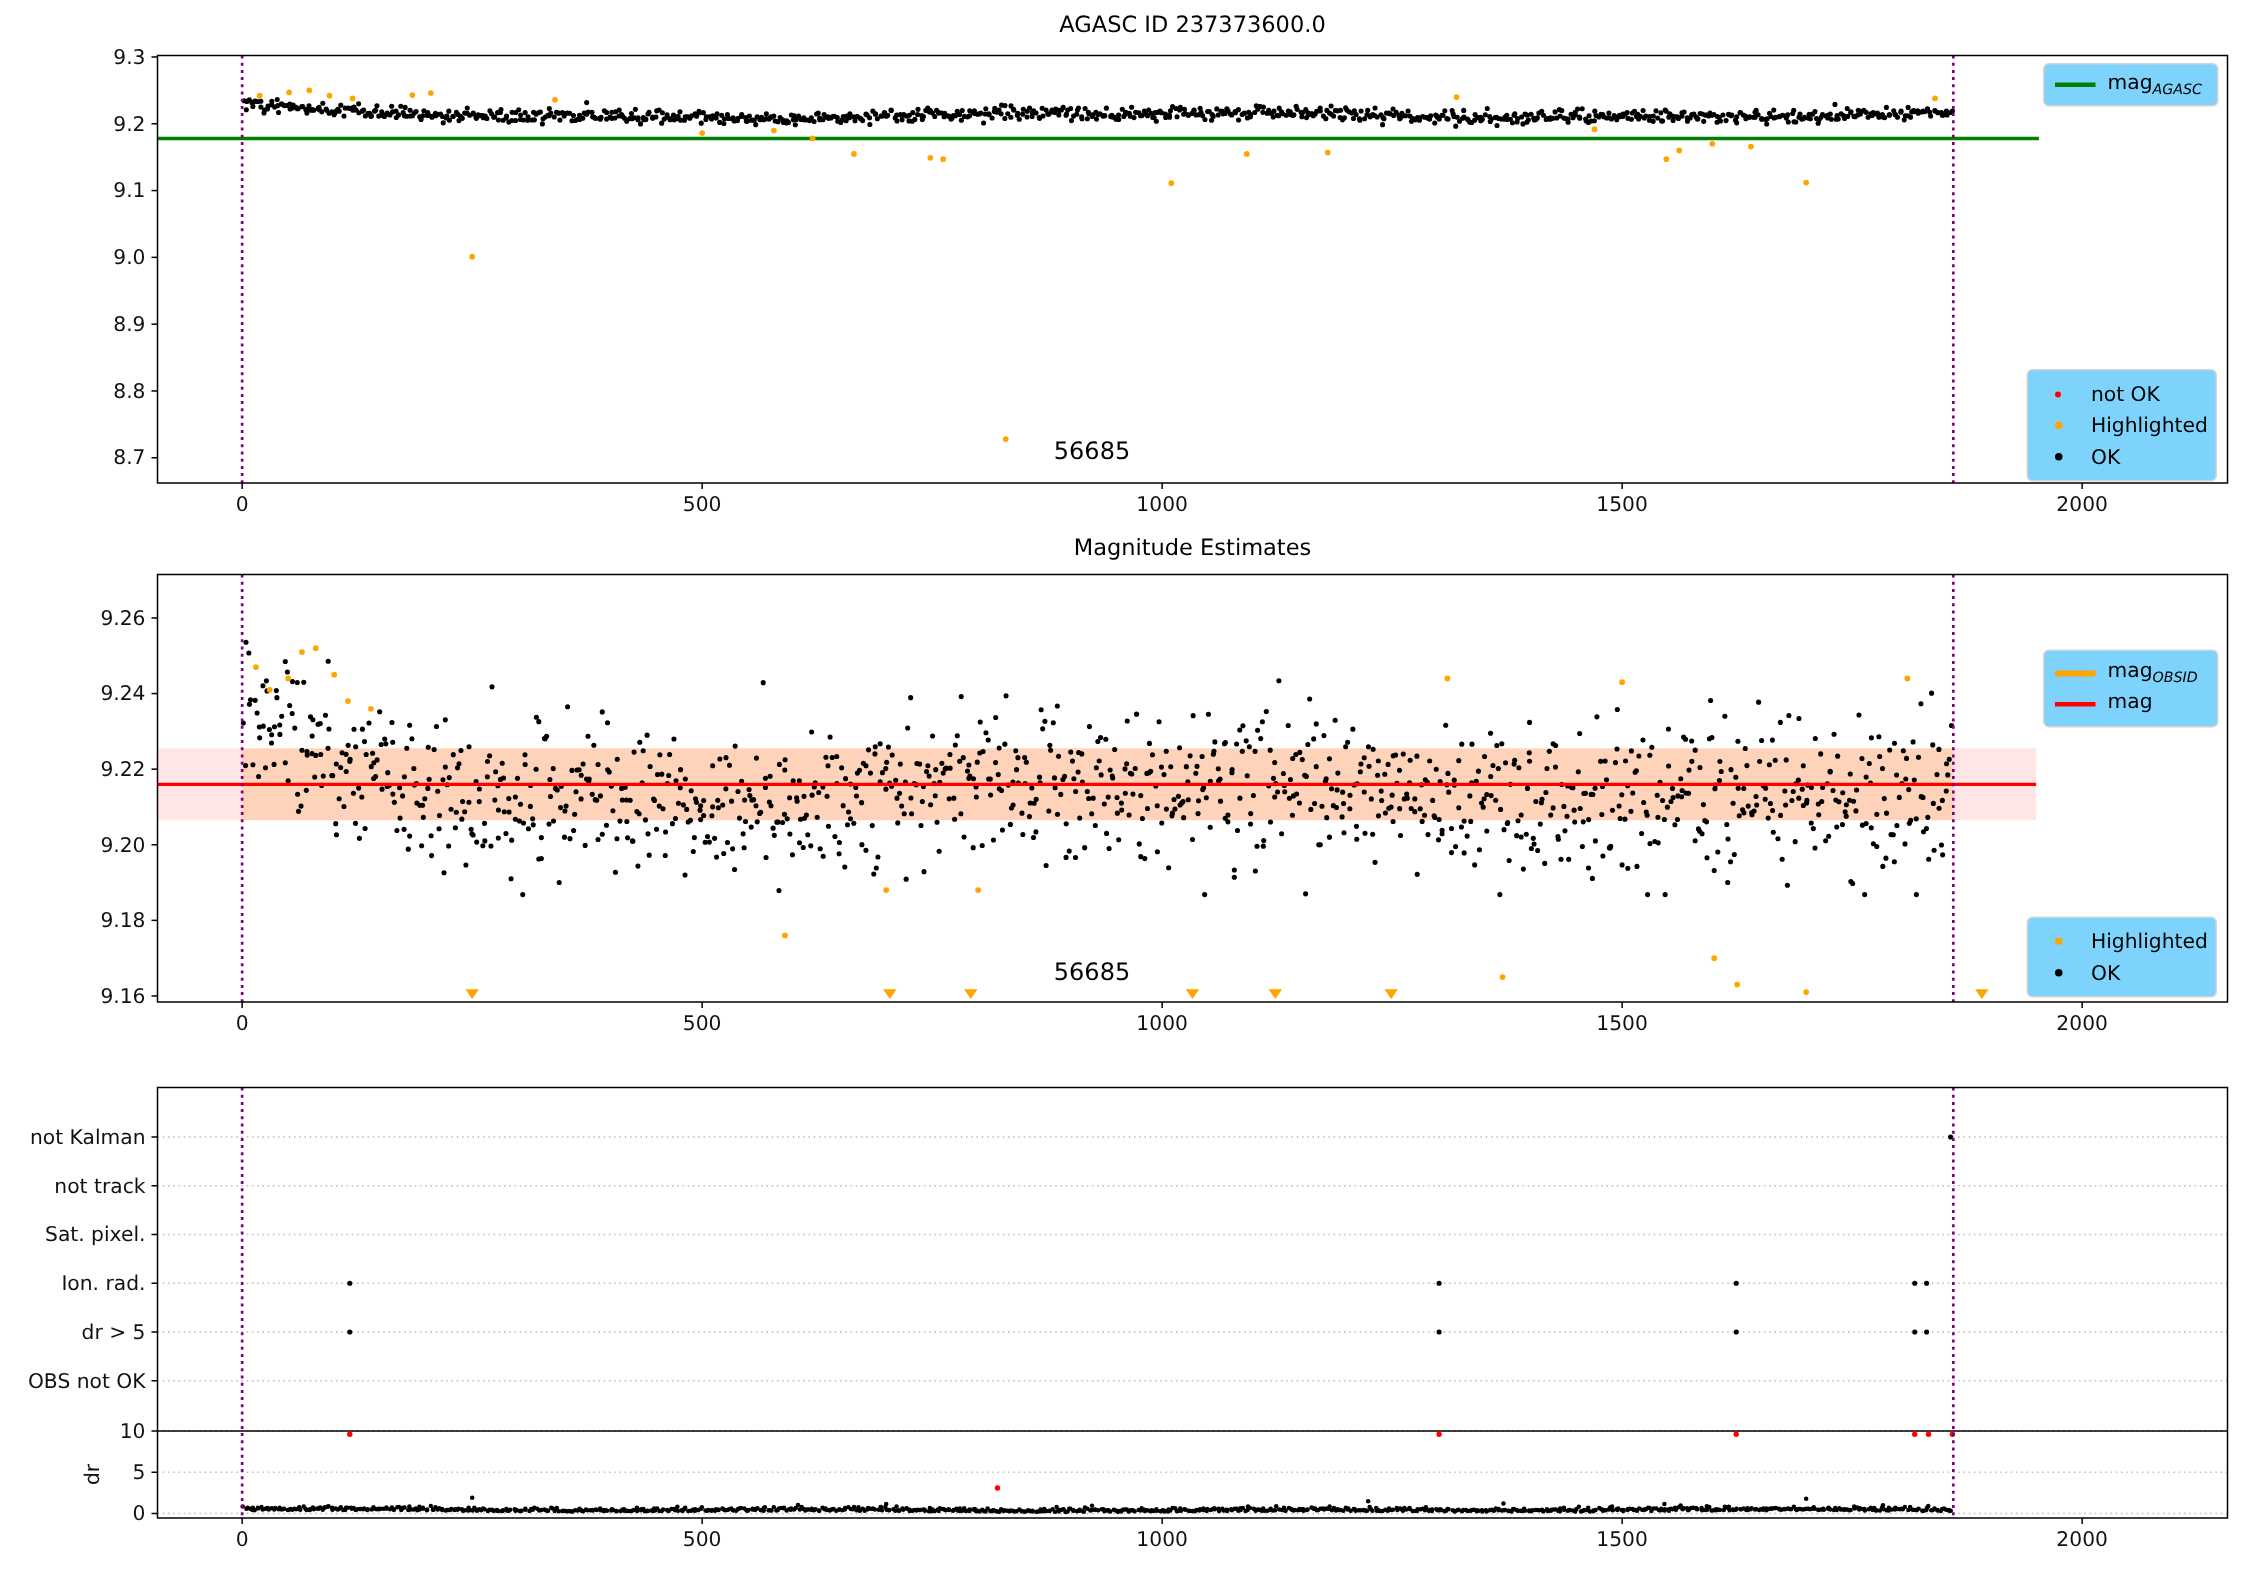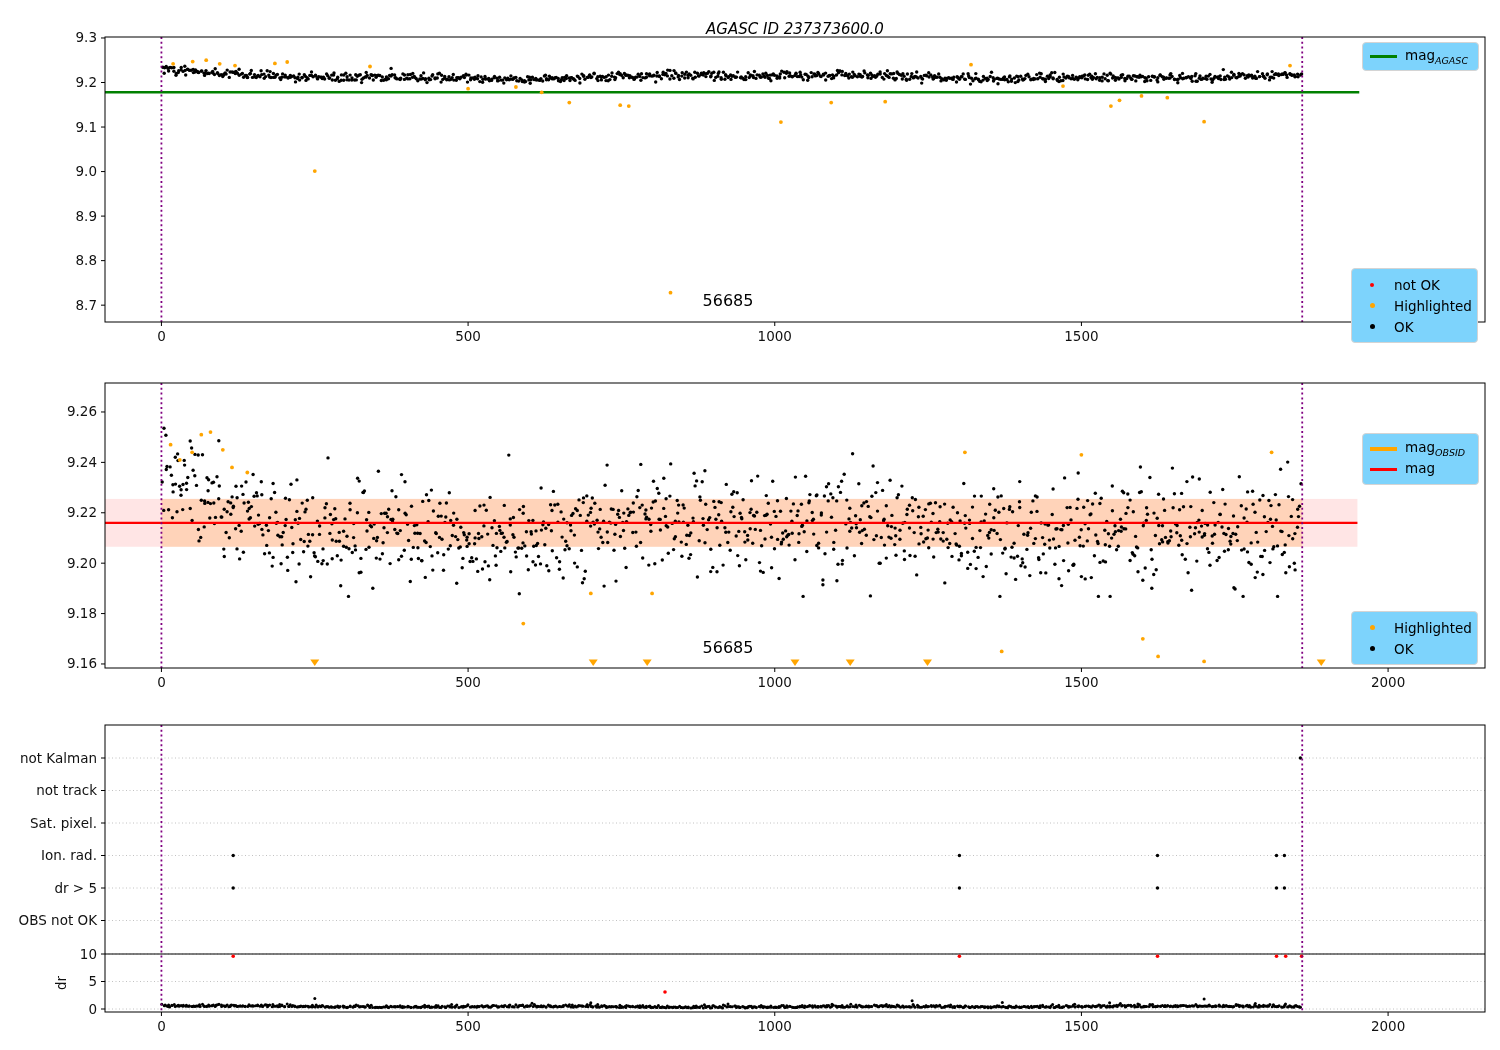--- a/index.html
+++ b/index.html
@@ -1,27 +1,27 @@
 <!DOCTYPE html>
 <html><head>
 <meta charset="utf-8">
 <style>
   html,body{margin:0;padding:0;background:#ffffff;}
   #figure{position:relative;width:1500px;height:1050px;background:#ffffff;
           font-family:"DejaVu Sans",sans-serif;color:#000;overflow:hidden;}
   #chart-svg{position:absolute;left:0;top:0;}
   #chart-svg text{fill:#111;font-family:"DejaVu Sans",sans-serif;}
   .ptitle{position:absolute;left:105px;width:1380px;text-align:center;font-size:15px;color:#000;}
-  #t1{top:20px;font-style:italic;} #t2{top:356px;}
+  #t1{top:7px;} #t2{top:356px;}
   .obsid{position:absolute;width:90px;text-align:center;font-size:16px;color:#000;}
   #obs1{left:683px;top:291px;} #obs2{left:683px;top:638px;}
   .legend{position:absolute;background:#7dd3fc;border:1px solid #d4d4d4;border-radius:4px;
           box-sizing:border-box;}
   .legend1{left:1362px;top:42px;width:117px;padding:3px 5px;}
-  .legend2{left:1351px;top:246px;width:127px;padding:5px 5px;margin-top:22px;}
+  .legend2{left:1351px;top:246px;width:127px;padding:5px 5px;}
   .legend3{left:1362px;top:388px;width:117px;padding:4px 5px;margin-top:45px;}
   .legend4{left:1351px;top:611px;width:127px;padding:5px 5px;}
   .lrow{display:flex;align-items:center;height:21px;}
   .sw{width:30px;display:flex;justify-content:center;align-items:center;flex:none;}
   .swline{display:block;width:27px;}
   .swl-thick{height:4px;} .swl-thin{height:2.5px;}
   .dot{width:5px;height:5px;border-radius:50%;}
   .ltext{margin-left:7px;font-size:13.5px;white-space:nowrap;}
   .lsub{font-size:9.5px;font-style:italic;}
 </style>
@@ -3278,20 +3278,21 @@
         <text x="97" y="958.5" text-anchor="end" font-size="13.5">10</text>
         <line x1="101" y1="981.5" x2="105" y2="981.5" stroke="#000" stroke-width="1"></line>
         <text x="97" y="986" text-anchor="end" font-size="13.5">5</text>
         <line x1="101" y1="1009" x2="105" y2="1009" stroke="#000" stroke-width="1"></line>
         <text x="97" y="1013.5" text-anchor="end" font-size="13.5">0</text>
         <text x="66" y="983" text-anchor="middle" font-size="13.5" transform="rotate(-90 66 983)">dr</text>
       </g>
     </svg>
 
   <div class="ptitle" id="t1">AGASC ID 237373600.0</div>
+  <div class="ptitle" id="t2">Magnitude Estimates</div>
 
   <div class="obsid" id="obs1">56685</div>
   <div class="obsid" id="obs2">56685</div>
 
   <div class="legend legend1">
     <div class="lrow">
       <span class="sw">
         <span class="swline swl-thin" style="background: rgb(0, 128, 0);"></span>
       </span>
       <span class="ltext"><span>mag</span><sub class="lsub">AGASC</sub></span>

